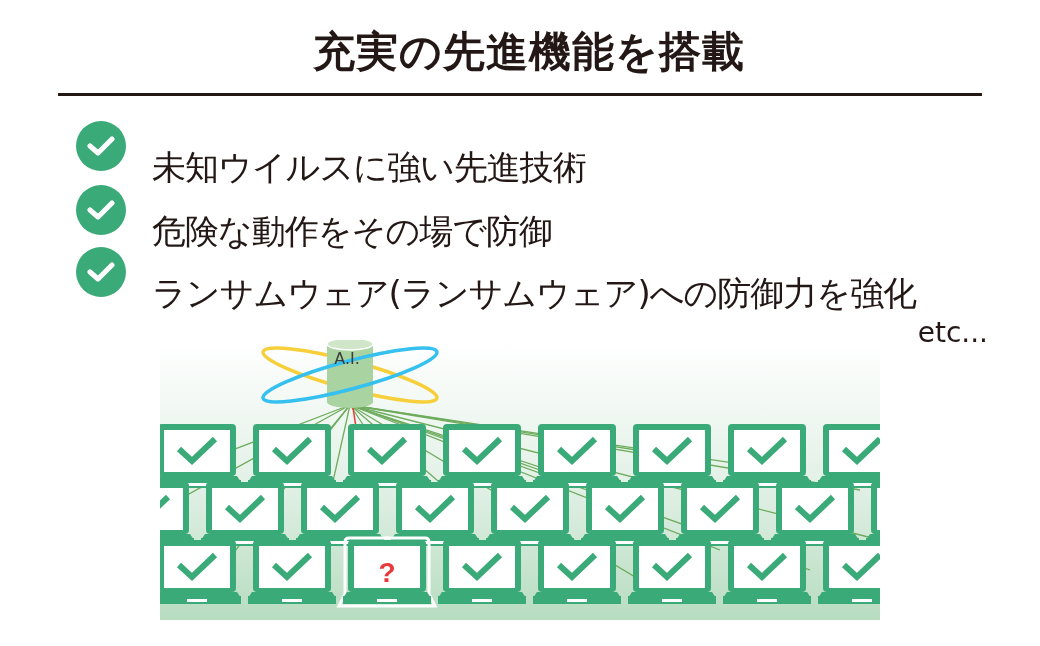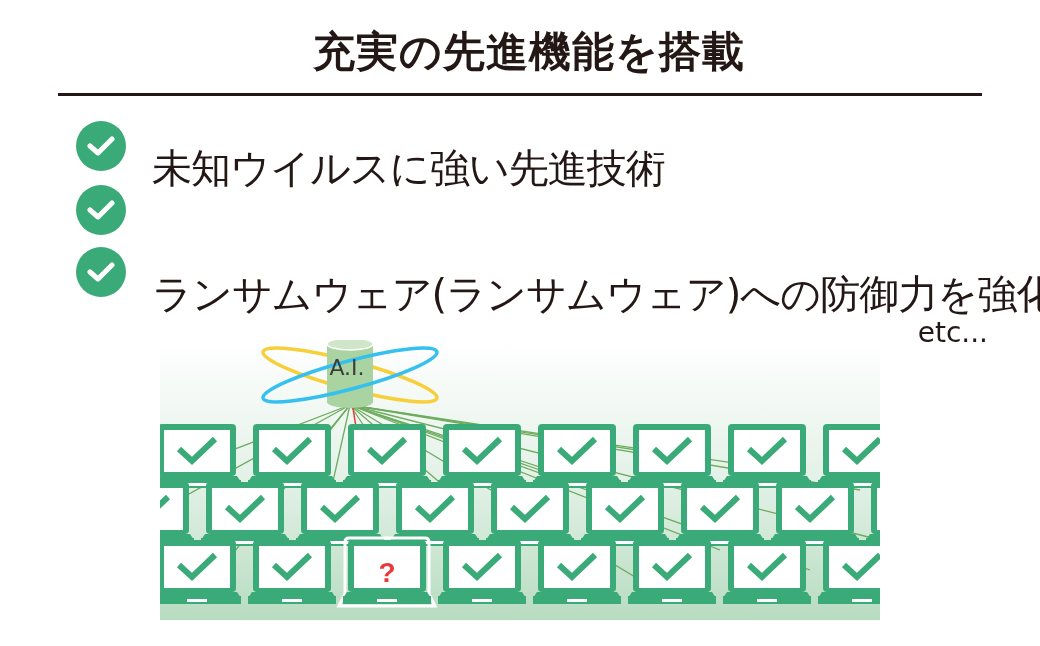--- a/index.html
+++ b/index.html
@@ -1,26 +1,26 @@
 <!DOCTYPE html>
 <html><head>
 <meta charset="utf-8">
 <style>
   html,body{margin:0;padding:0;background:#fff;}
   body{width:1040px;height:646px;position:relative;overflow:hidden;font-family:"DejaVu Sans",sans-serif;color:#231815;}
   .title{position:absolute;left:0;width:1040px;top:24px;text-align:center;font-size:42px;font-weight:bold;letter-spacing:1px;padding-left:9px;}
   .rule{position:absolute;left:58px;width:924px;top:93px;height:3px;background:#231815;}
   .feat{position:absolute;left:76px;height:52px;display:flex;align-items:center;}
   .check{width:50px;height:50px;border-radius:50%;background:#3aaa78;display:flex;align-items:center;justify-content:center;margin-right:26px;flex:none;}
-  .feat-text{font-size:40px;white-space:nowrap;letter-spacing:-1px;margin-top:44px;}
+  .feat-text{font-size:34px;white-space:nowrap;letter-spacing:-1px;margin-top:44px;}
   .etc{position:absolute;right:52px;top:316px;font-size:28px;}
   .scene{position:absolute;left:160px;top:340px;width:720px;height:280px;overflow:hidden;}
   .bg{position:absolute;left:0;top:0;width:720px;height:280px;background:linear-gradient(#ffffff 0%,#e3f1e7 50%,#b7dcc0 100%);}
   .scene svg{position:absolute;left:0;top:0;}
-  .ai-label{position:absolute;left:157px;top:15px;width:60px;text-align:center;font-size:22px;color:#3d3d3d;}
+  .ai-label{position:absolute;left:157px;top:9px;width:60px;text-align:center;font-size:16px;color:#3d3d3d;}
 </style>
 </head>
 <body>
 
 <div class="title">充実の先進機能を搭載</div>
 <div class="rule"></div>
 
 <div class="feat" style="top:120px">
   <span class="check">
     <svg width="28" height="22" viewBox="0 0 28 22">
@@ -28,20 +28,21 @@
       </svg>
   </span>
   <span class="feat-text">未知ウイルスに強い先進技術</span>
 </div>
 <div class="feat" style="top:184px">
   <span class="check">
     <svg width="28" height="22" viewBox="0 0 28 22">
         <path d="M3 11 L11 18 L25 4" stroke="#fff" stroke-width="5" fill="none" stroke-linecap="round" stroke-linejoin="round"></path>
       </svg>
   </span>
+  <span class="feat-text">危険な動作をその場で防御</span>
 </div>
 <div class="feat" style="top:246px">
   <span class="check">
     <svg width="28" height="22" viewBox="0 0 28 22">
         <path d="M3 11 L11 18 L25 4" stroke="#fff" stroke-width="5" fill="none" stroke-linecap="round" stroke-linejoin="round"></path>
       </svg>
   </span>
   <span class="feat-text">ランサムウェア(ランサムウェア)への防御力を強化</span>
 </div>
 

